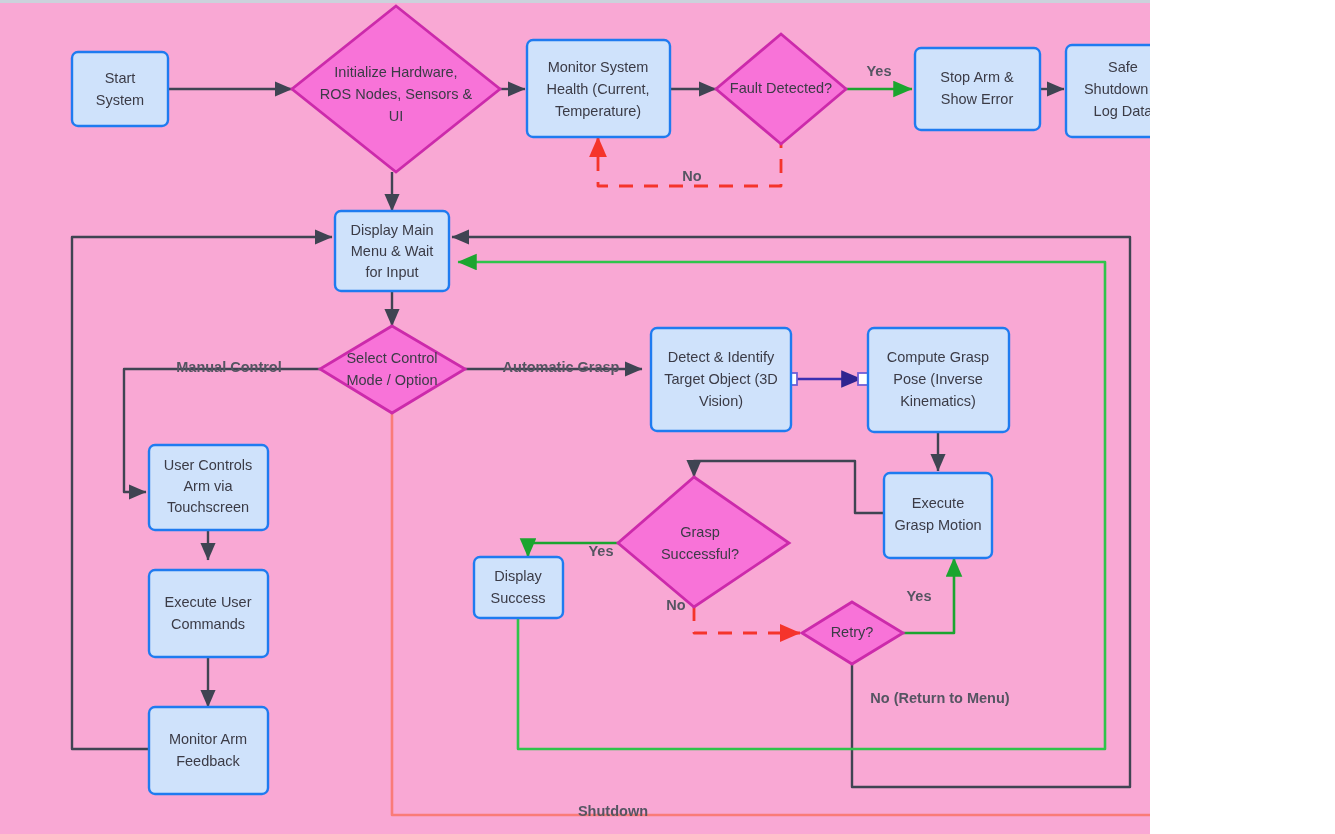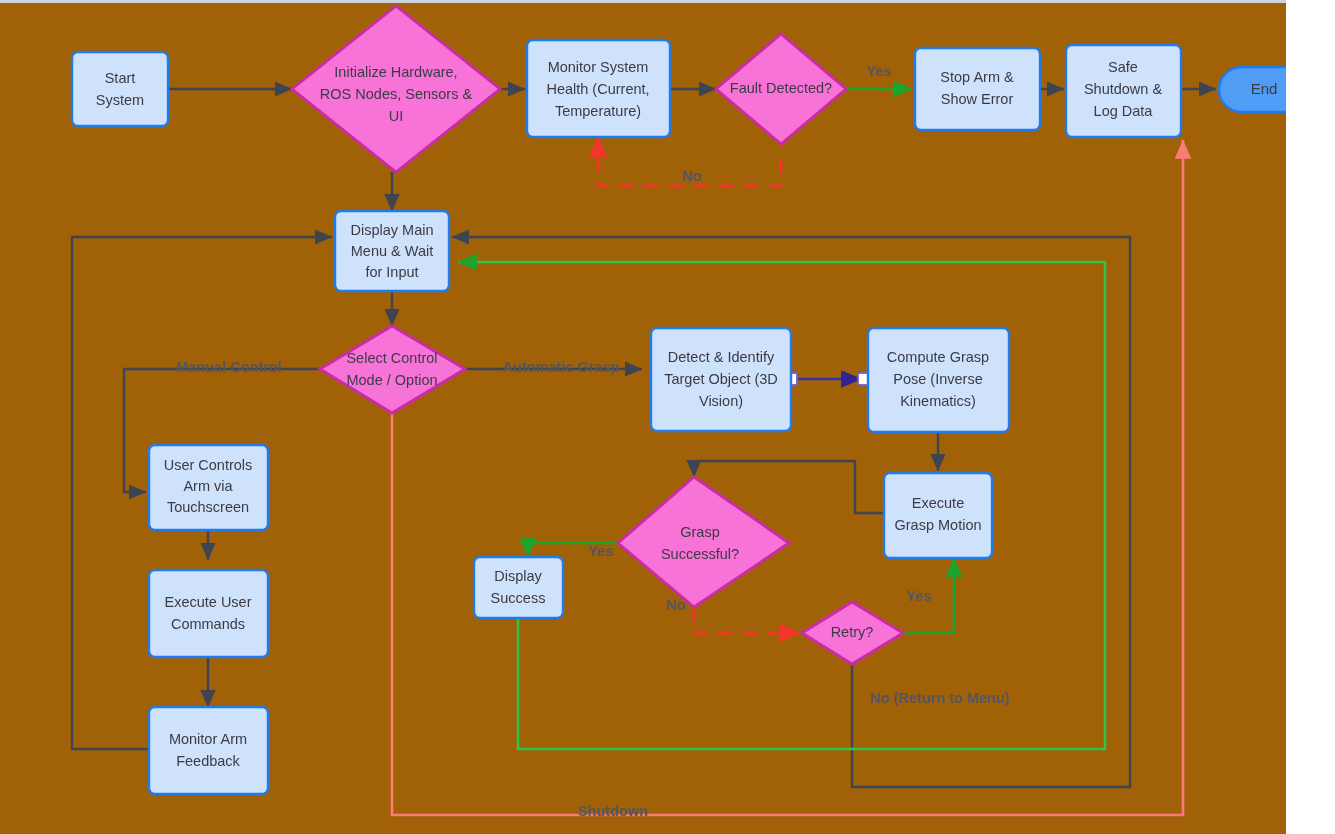--- a/index.html
+++ b/index.html
@@ -3,23 +3,23 @@
 <meta charset="utf-8">
 <style>
   html, body {
     margin: 0;
     padding: 0;
     background: #ffffff;
     font-family: "Liberation Sans", sans-serif;
   }
   #canvas-wrap {
     position: relative;
-    width: 1286px;
+    width: 1150px;
     height: 834px;
-    background: #a16207;
+    background: #f9a8d4;
     overflow: hidden;
   }
   #top-rule {
     position: absolute;
     left: 0; top: 0;
     width: 1335px;
     height: 3px;
     background: #ccd2dc;
   }
   svg#flow {

